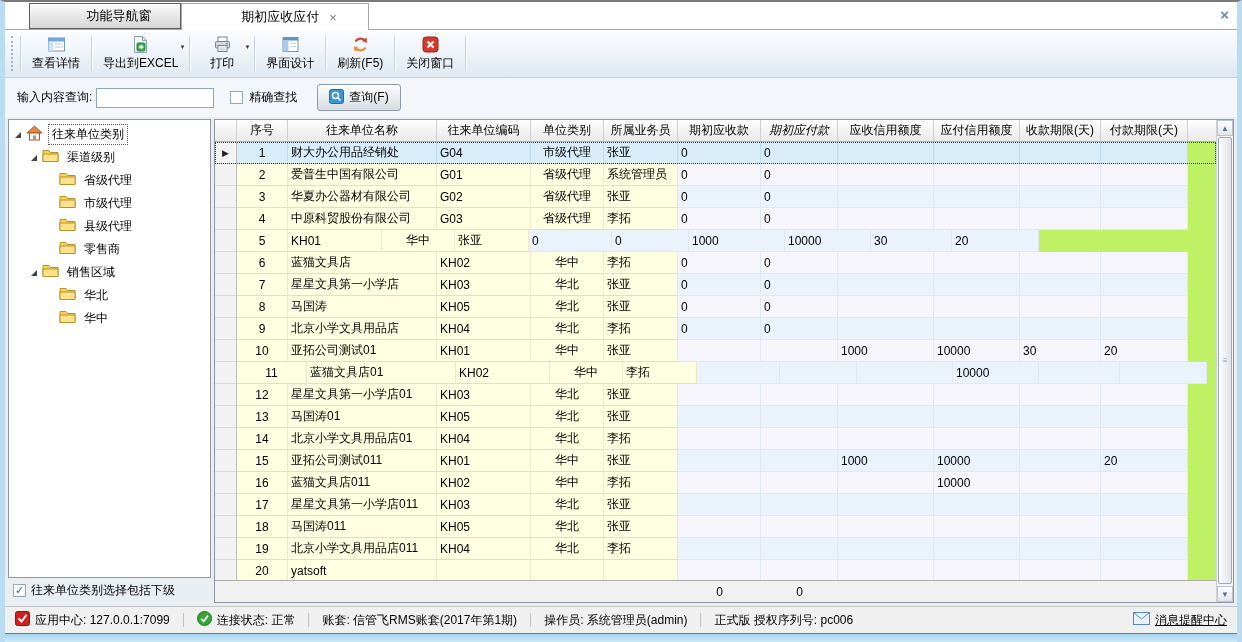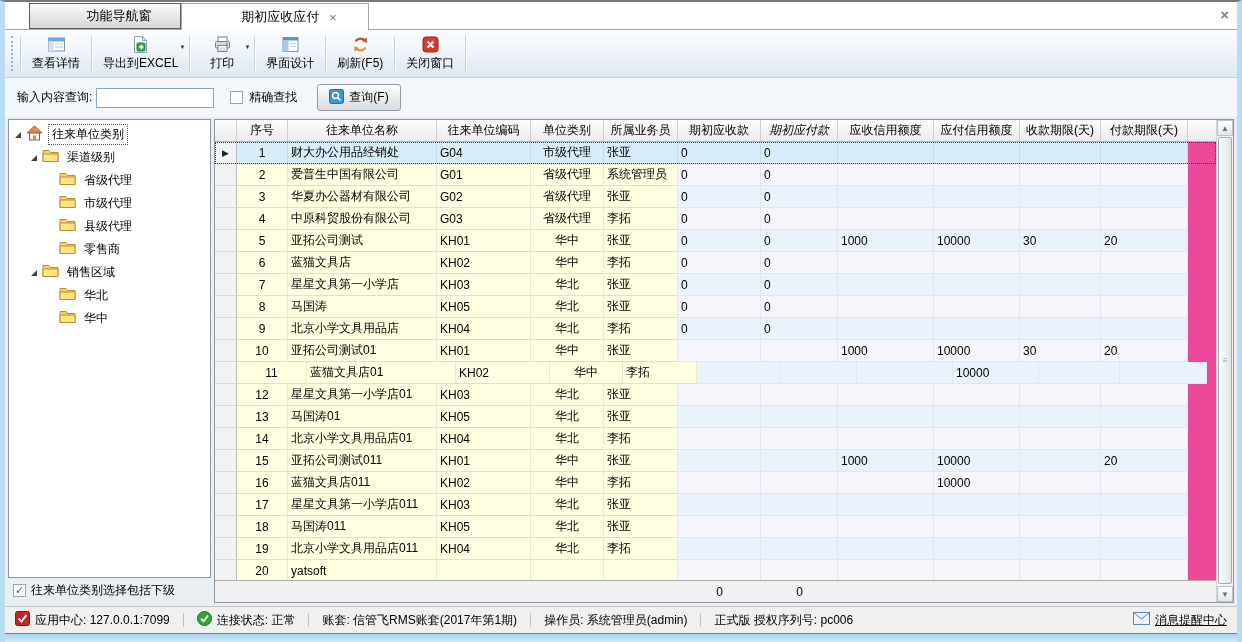--- a/index.html
+++ b/index.html
@@ -47,21 +47,21 @@
 
   .leftcol{ width:203px; flex:none; display:flex; flex-direction:column; }
   .treebox{ flex:1; background:#fff; border:1px solid #8f98a2; padding-top:3px; overflow:hidden; }
   .trow{ height:23px; display:flex; align-items:center; gap:5px; }
   .tri{ width:0; height:0; border-bottom:6px solid #444; border-left:6px solid transparent; flex:none; }
   .tlabel{ padding:1px 3px; white-space:nowrap; }
   .tlabel.selected{ border:1px dotted #555; }
   .lrow{ height:25px; flex:none; display:flex; align-items:center; gap:5px; padding-left:5px; }
 
   
-  .tablebox{ flex:1; min-width:0; background:#ec4899; border:1px solid #8f98a2; position:relative;
+  .tablebox{ flex:1; min-width:0; background:#bef264; border:1px solid #8f98a2; position:relative;
              display:flex; flex-direction:column; }
   .gridarea{ flex:1; min-height:0; margin-right:17px; display:flex; flex-direction:column; overflow:hidden; }
   .hrow{ height:22px; flex:none; display:flex; background:linear-gradient(#fdfdfd,#eaeaea);
          border-bottom:1px solid #b3b3b3; }
   .hcell{ flex:none; display:flex; align-items:center; justify-content:center;
           border-right:1px solid #cfcfcf; overflow:hidden; white-space:nowrap; }
   .hfill{ flex:1; border-right:none; }
   .drow{ height:22px; flex:none; display:flex; position:relative; }
   .drow.selected{ outline:1px dotted #3c3c3c; outline-offset:-1px; z-index:2; }
   .cell{ flex:none; display:flex; align-items:center; overflow:hidden; white-space:nowrap;
@@ -362,21 +362,20 @@
               <div class="cell ncell stripe-b" style="width: 83px;">0</div>
               <div class="cell ncell stripe-b" style="width: 77px;">0</div>
               <div class="cell ncell stripe-b" style="width: 96px;"></div>
               <div class="cell ncell stripe-b" style="width: 86px;"></div>
               <div class="cell ncell stripe-b" style="width: 81px;"></div>
               <div class="cell ncell stripe-b" style="width: 87px;"></div>
             </div>
             <div class="drow">
               <div class="selcell" style="width: 22px;"></div>
               <div class="cell ycell c" style="width: 51px;">5</div>
-              <div class="cell ycell" style="width: 149px;">亚拓公司测试</div>
               <div class="cell ycell" style="width: 94px;">KH01</div>
               <div class="cell ycell c" style="width: 73px;">华中</div>
               <div class="cell ycell" style="width: 74px;">张亚</div>
               <div class="cell ncell stripe-a" style="width: 83px;">0</div>
               <div class="cell ncell stripe-a" style="width: 77px;">0</div>
               <div class="cell ncell stripe-a" style="width: 96px;">1000</div>
               <div class="cell ncell stripe-a" style="width: 86px;">10000</div>
               <div class="cell ncell stripe-a" style="width: 81px;">30</div>
               <div class="cell ncell stripe-a" style="width: 87px;">20</div>
             </div>

